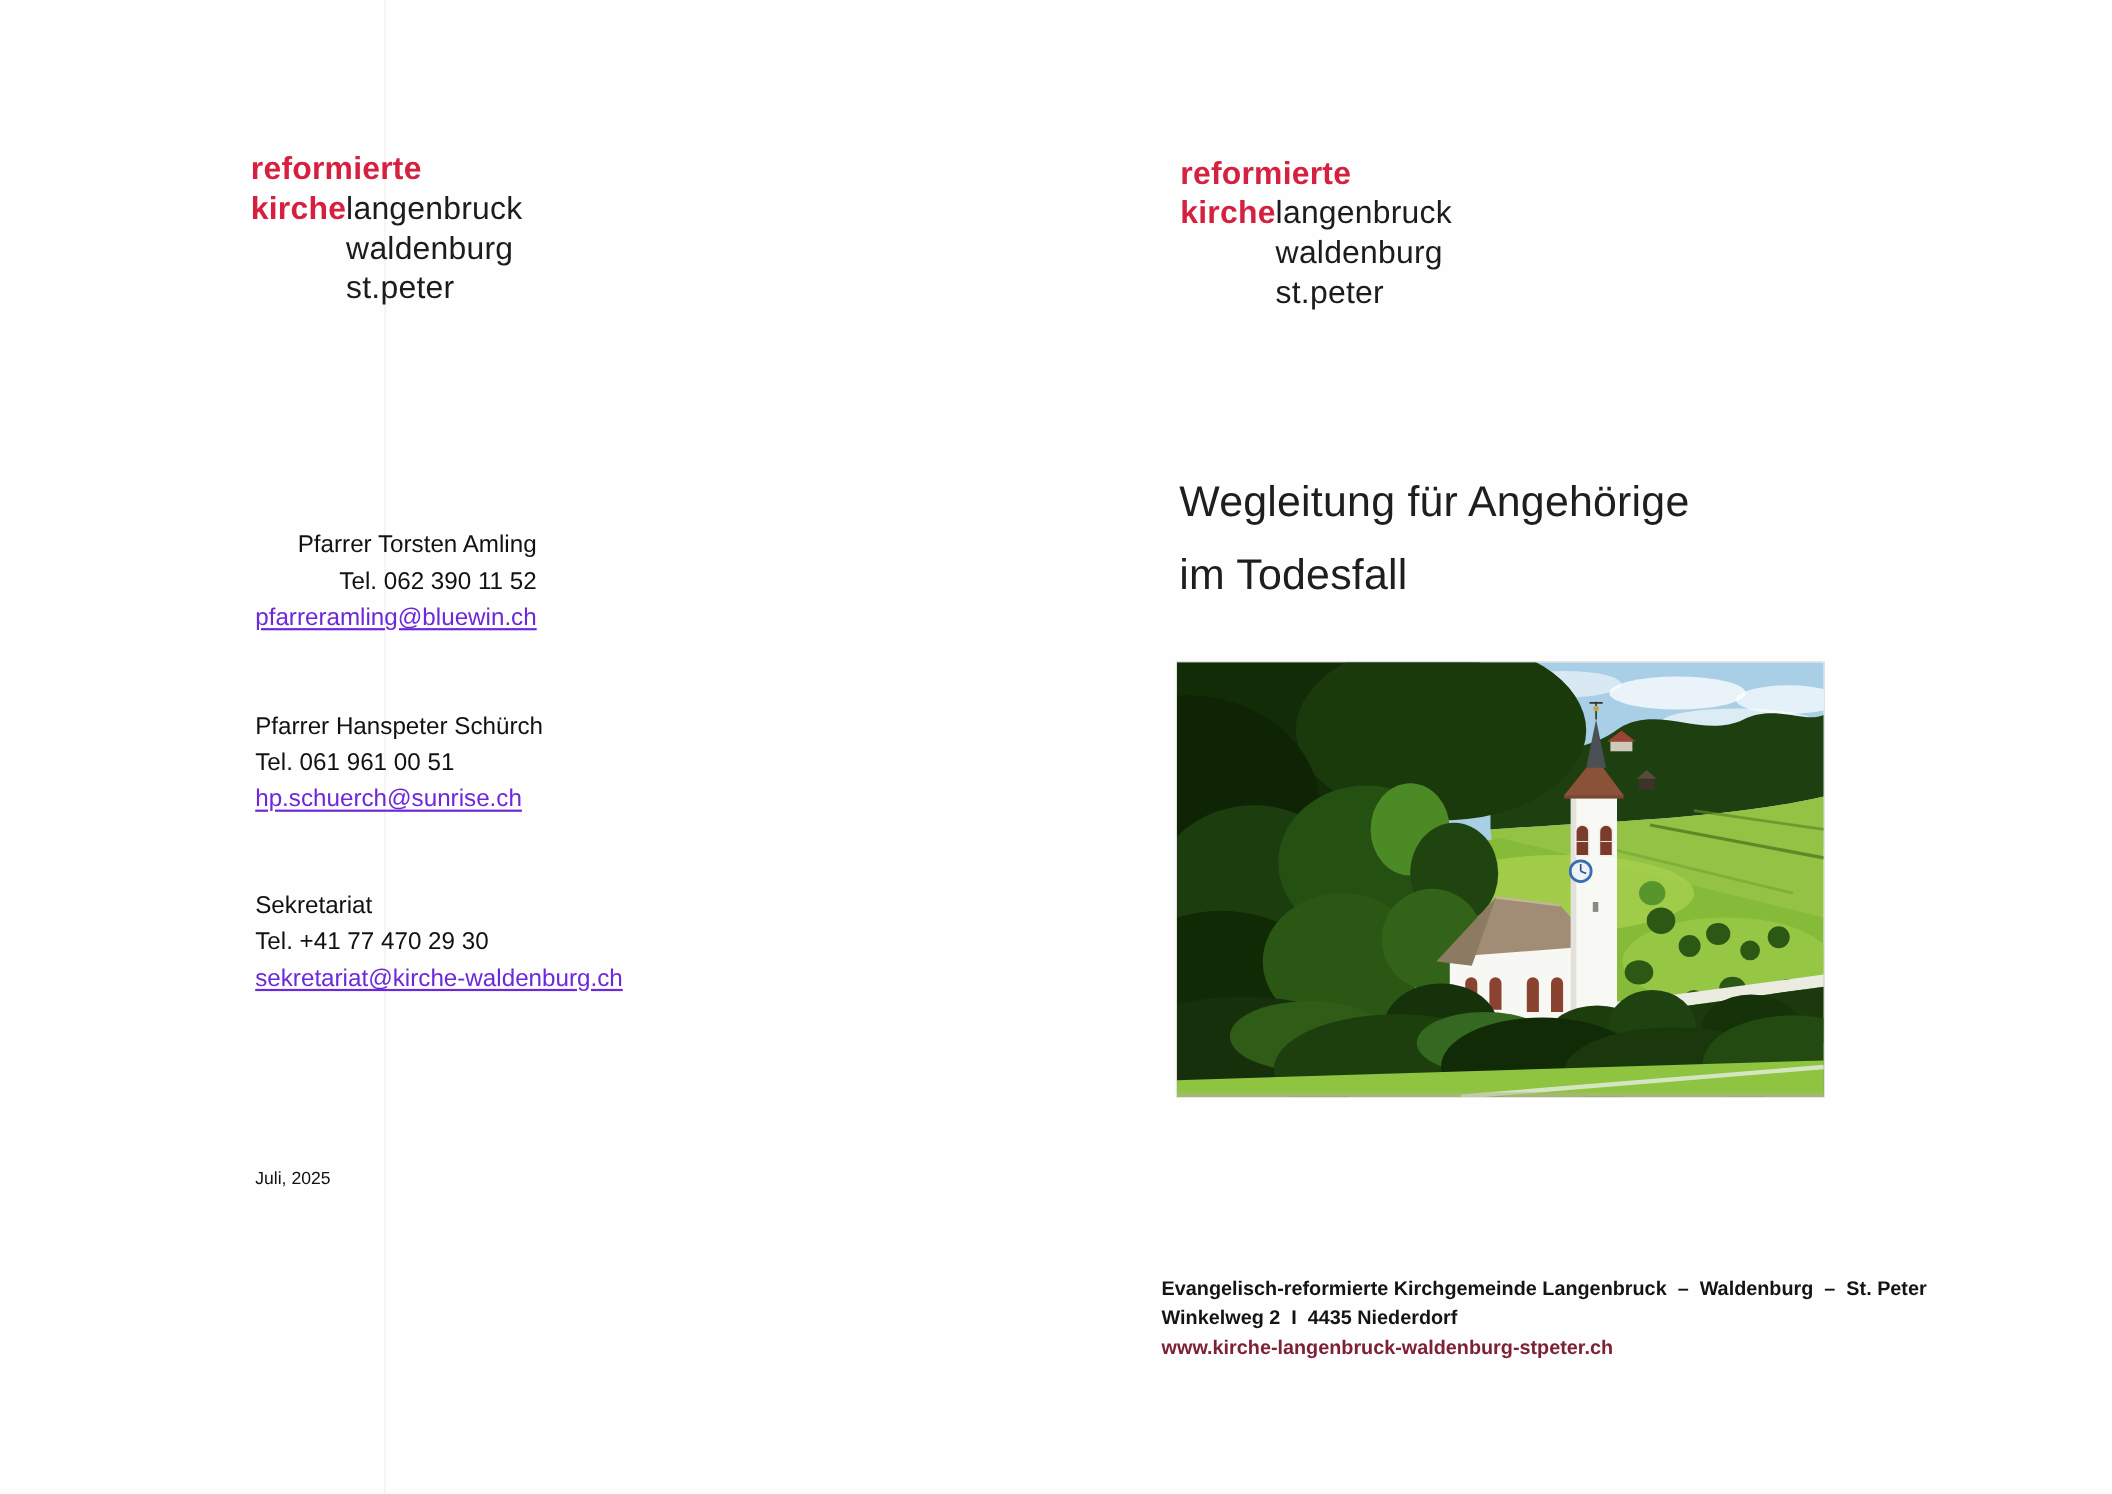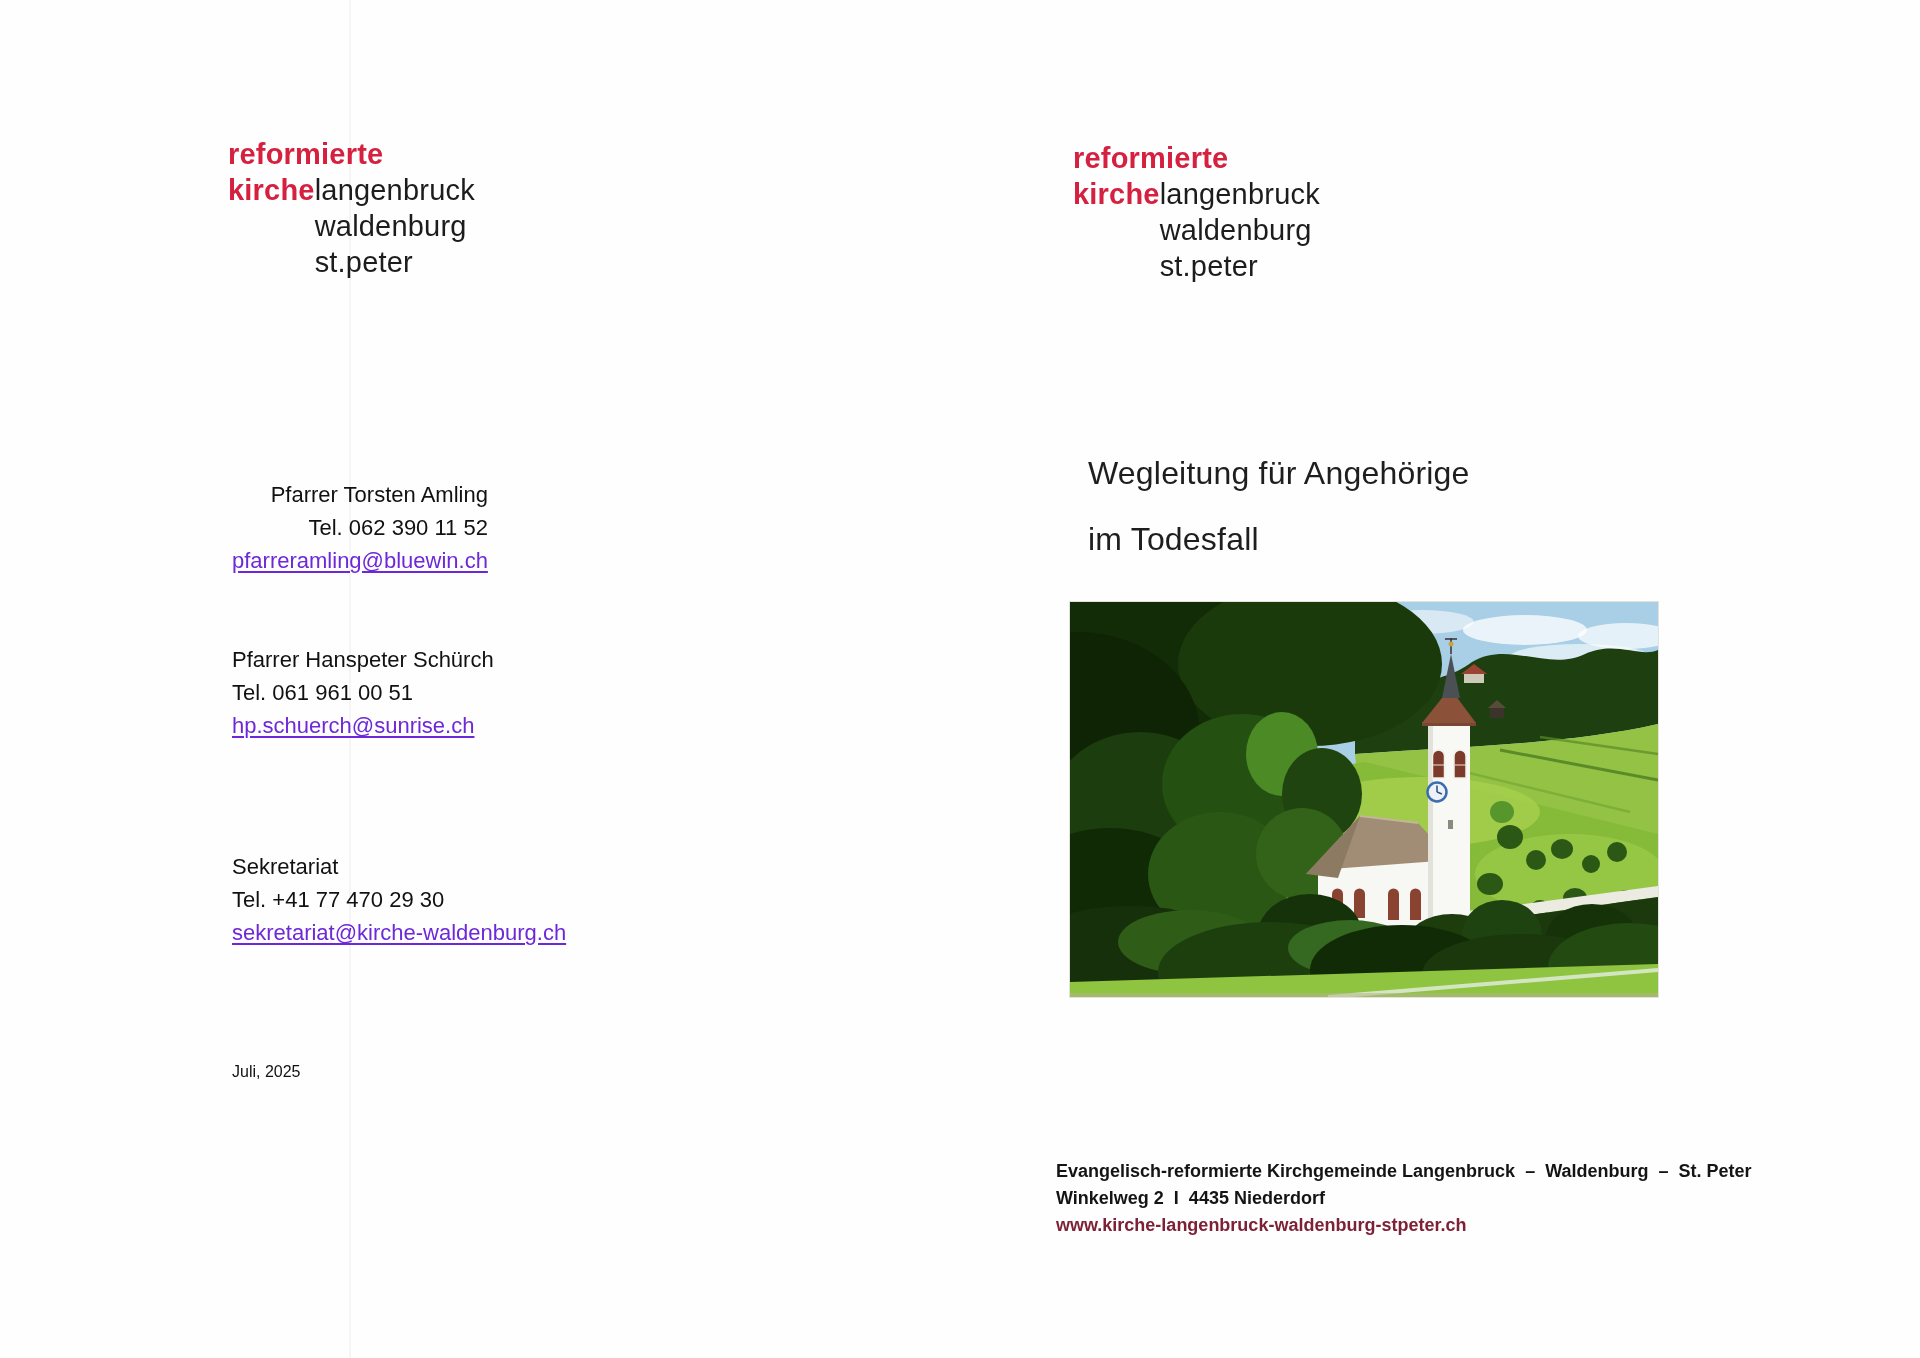--- a/index.html
+++ b/index.html
@@ -21,28 +21,28 @@
   .logo-row{white-space:nowrap;}
   .logo .red{color:var(--brand-red);font-weight:700;}
   .logo .blk{color:#1c1c1c;font-weight:400;margin-left:0;}
   .logo .ghost{visibility:hidden;font-weight:700;}
   .logo-left{left:228px;top:136px;}
   .logo-right{left:1073px;top:140px;}
   
   .contact{position:absolute;left:232px;font-size:22px;line-height:33px;color:#111;}
   .contact-1{top:478px;text-align:right;}
   .contact-2{top:643px;}
-  .contact-3{top:806px;margin-top:44px;}
+  .contact-3{top:806px;}
   .contact p{margin:0;}
   .email-link{color:#6d28d9;text-decoration:underline;text-underline-offset:3px;}
   .date{position:absolute;left:232px;top:1063px;font-size:16px;margin:0;color:#111;}
   
   .title{
-    position:absolute;left:1072px;top:424px;margin:16px;
-    font-size:32px;line-height:66px;font-weight:400;color:#1e1e1e;letter-spacing:.2px;
+    position:absolute;left:1072px;top:424px;margin:0;
+    font-size:39px;line-height:66px;font-weight:400;color:#1e1e1e;letter-spacing:.2px;
   }
   .photo{
     position:absolute;left:1070px;top:602px;width:588px;height:395px;margin:0;
     outline:1px solid #e3e3dc;
   }
   .photo svg{display:block;width:100%;height:100%;}
   .footer{position:absolute;left:1056px;top:1158px;font-size:18px;line-height:27px;color:#141414;}
   .footer p{margin:0;font-weight:700;white-space:pre-wrap;}
   .footer .site{color:var(--url-maroon);text-decoration:none;font-weight:700;}
 </style>

